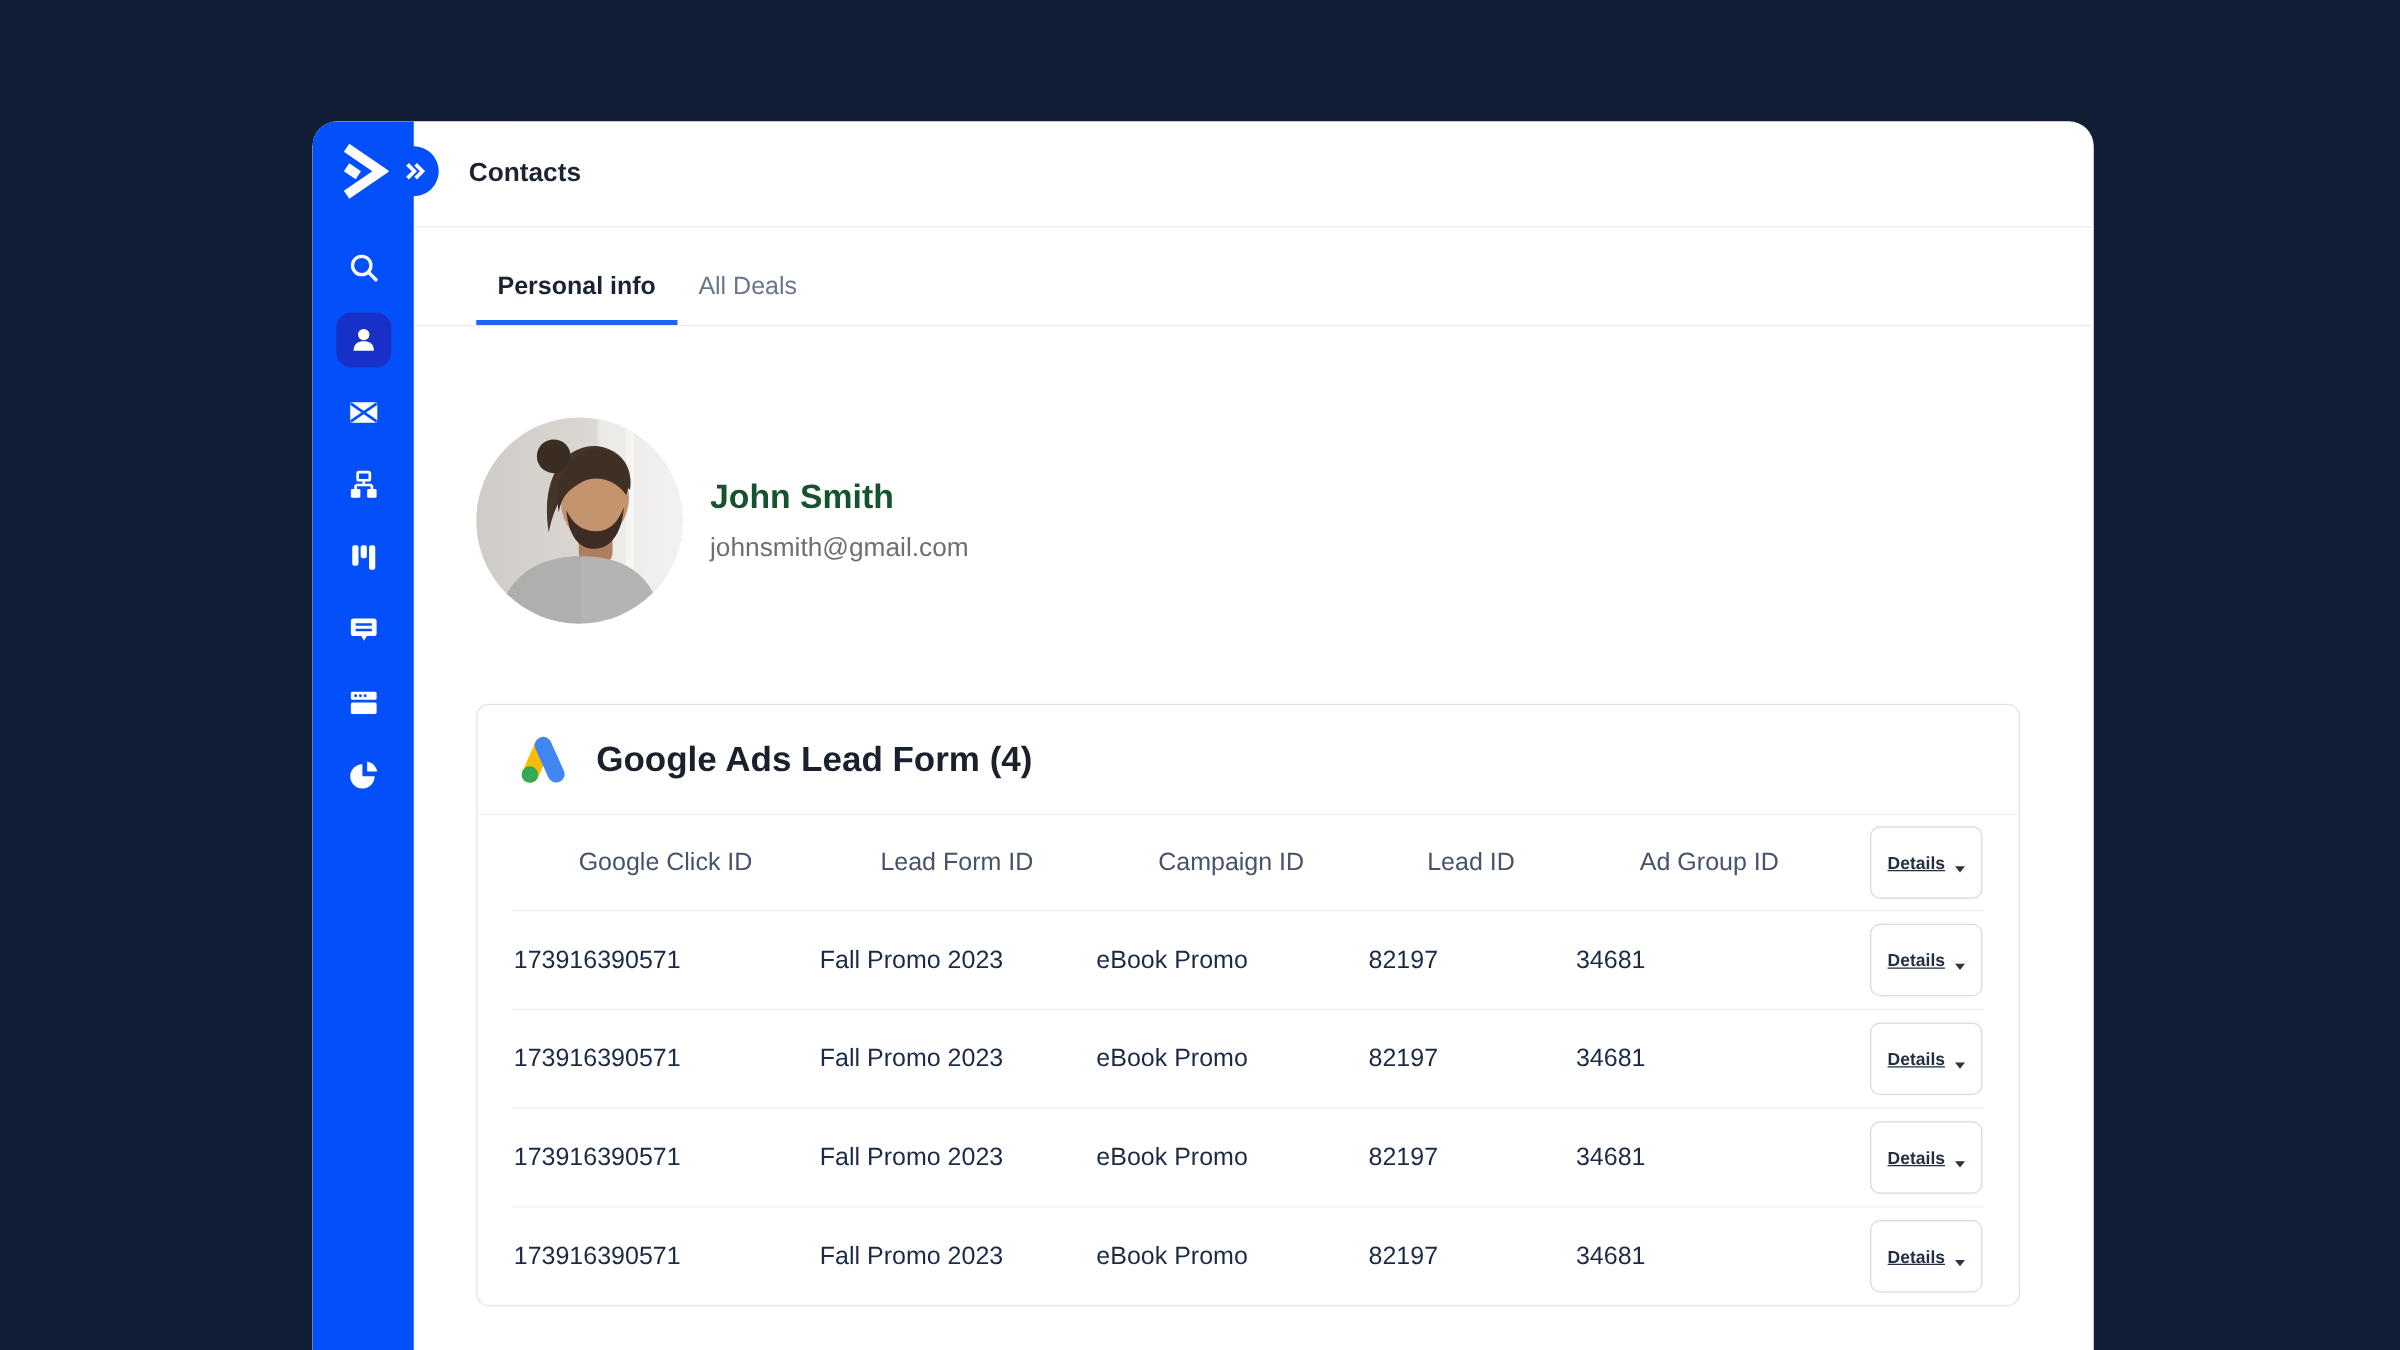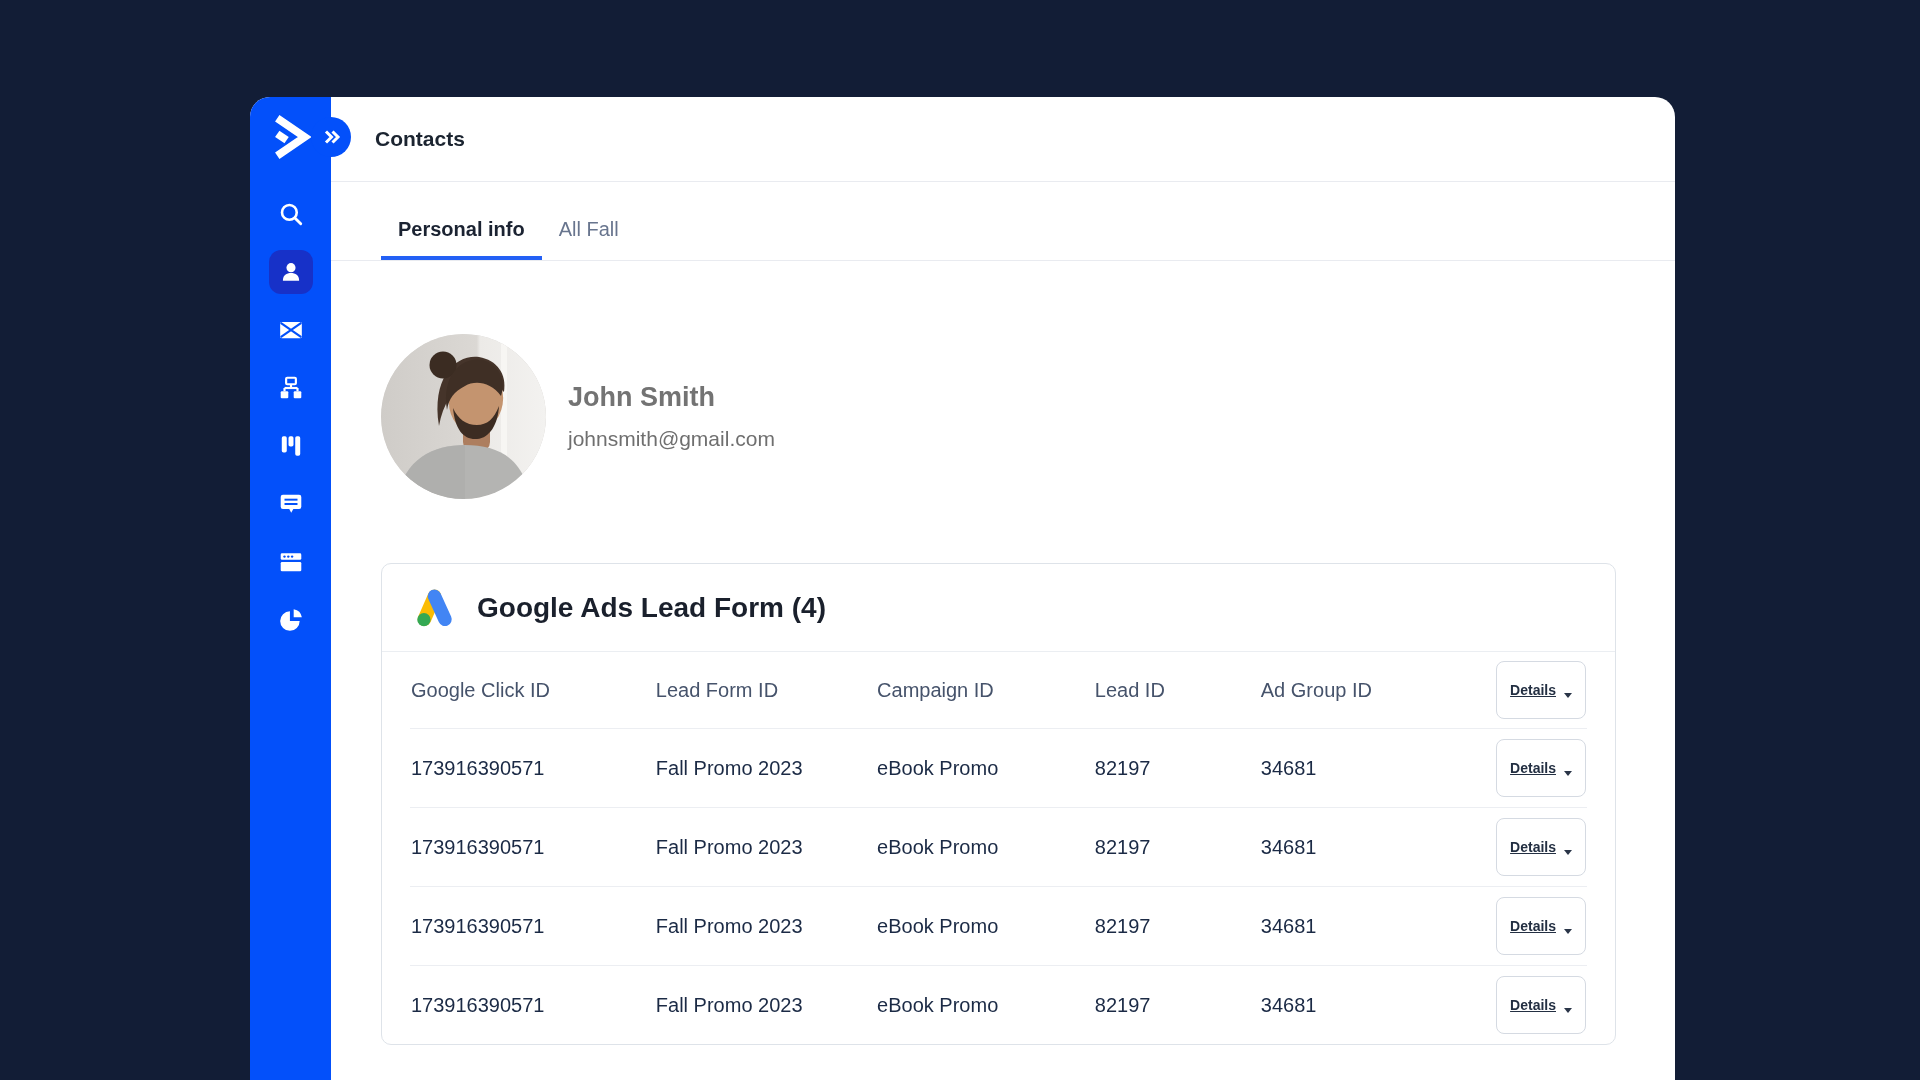--- a/index.html
+++ b/index.html
@@ -51,31 +51,31 @@
     font-family:"Liberation Sans",sans-serif;
     text-align:center;
   }
   .tab.active{color:#1B2332;font-weight:700;box-shadow:inset 0 -4px 0 #2360F5;}
 
   .content{flex:1;padding:57px 59px 40px 50px;overflow:hidden;}
 
   
   .profile{display:flex;align-items:center;gap:22px;}
   .avatar{width:165px;height:165px;border-radius:50%;overflow:hidden;flex:0 0 165px;background:#DCDAD7;}
-  .who .name{font-size:27px;font-weight:700;color:#737373;}
+  .who .name{font-size:27px;font-weight:700;color:#14532d;}
   .who .email{margin-top:14px;font-size:21px;color:#6F6F6F;}
 
   
   .card{margin-top:64px;border:1px solid #DEE3E9;border-radius:10px;background:#fff;}
   .card-head{display:flex;align-items:center;gap:18px;padding:21px 28px;border-bottom:1px solid #EBEEF2;}
   .card-head h2{margin:0;font-size:28px;font-weight:700;color:#1A202C;}
   .card-body{padding:0 28px;}
 
   table{width:100%;border-collapse:collapse;table-layout:fixed;}
-  th{height:74px;text-align:left;font-size:20px;font-weight:500;color:#46536B;border-bottom:1px solid #ECEEF2;}
+  th{height:74px;text-align:center;font-size:20px;font-weight:500;color:#46536B;border-bottom:1px solid #ECEEF2;}
   td{height:76px;text-align:left;font-size:20px;font-weight:500;color:#1B2A45;border-bottom:1px solid #ECEEF2;}
   tbody tr:last-child td{border-bottom:none;}
   th.act,td.act{text-align:right;}
 
   .details-btn{
     display:inline-flex;align-items:flex-end;gap:8px;
     background:#fff;border:1px solid #D5DAE2;border-radius:8px;
     padding:20px 13px;font-family:"Liberation Sans",sans-serif;
     font-size:14px;font-weight:700;color:#232F42;cursor:pointer;text-decoration:underline;
   }
@@ -168,21 +168,21 @@
       </nav>
     </aside>
 
     <main class="main">
       <header class="topbar">
         <h1>Contacts</h1>
       </header>
 
       <div class="tabs">
         <button class="tab active">Personal info</button>
-        <button class="tab">All Fall</button>
+        <button class="tab">All Deals</button>
       </div>
 
       <section class="content">
 
         <div class="profile">
           <div class="avatar">
             <svg width="165" height="165" viewBox="0 0 165 165">
               <defs>
                 <clipPath id="avclip">
                     <circle cx="82.5" cy="82.5" r="82.5"></circle>

